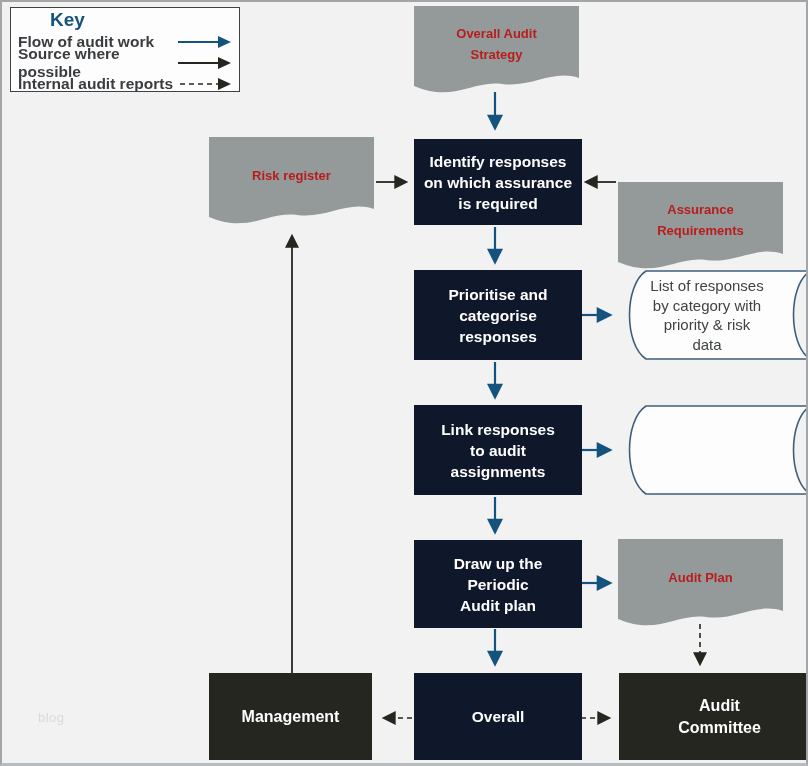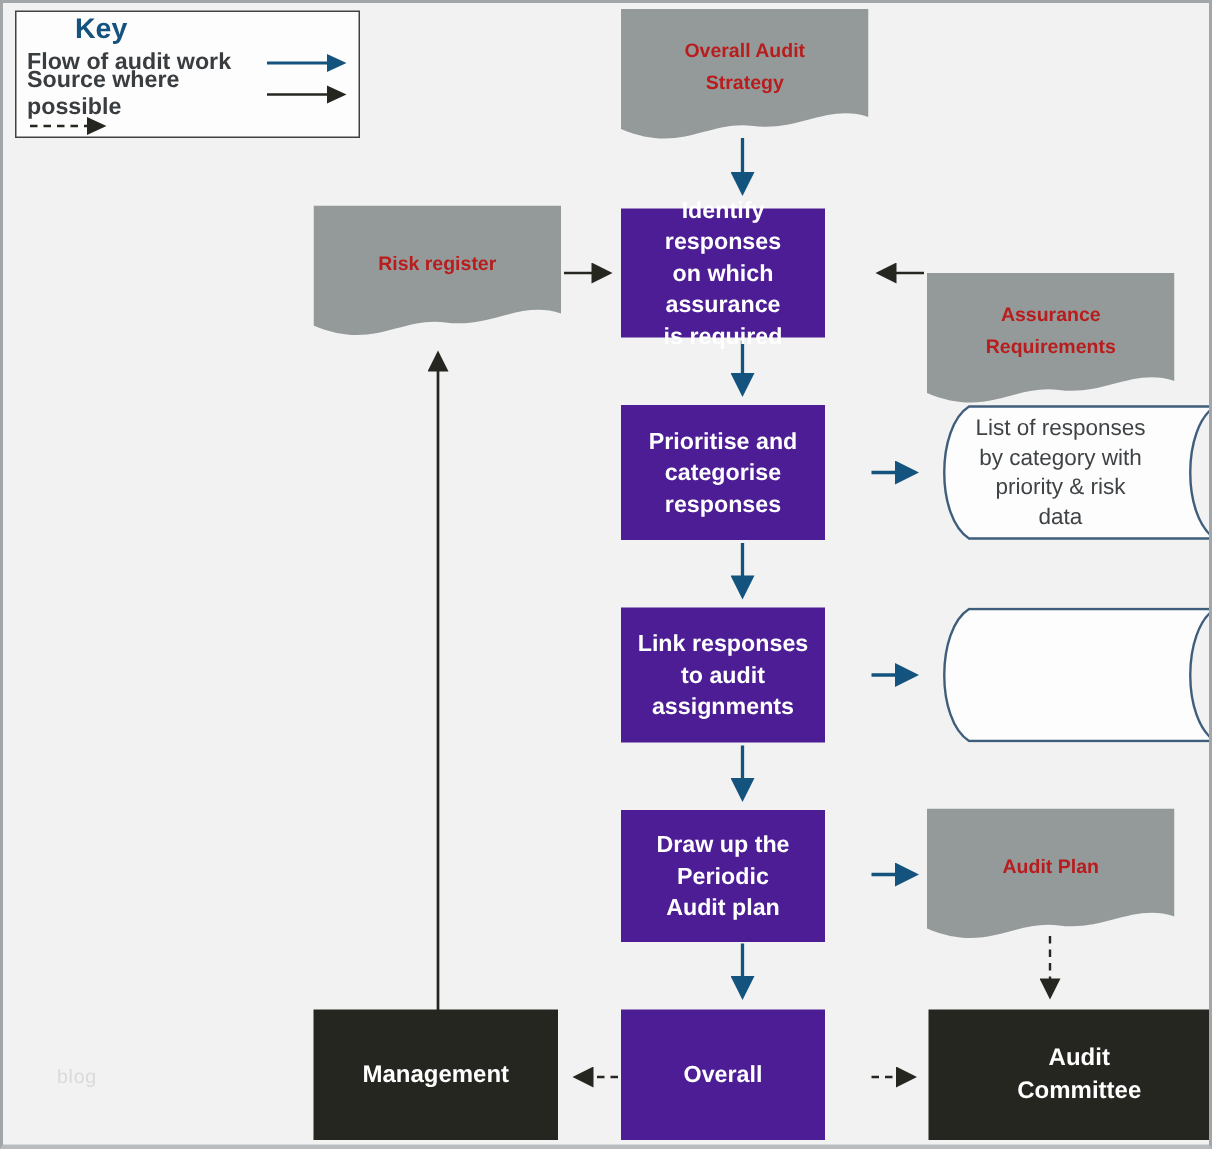--- a/index.html
+++ b/index.html
@@ -18,21 +18,21 @@
   .shape-svg{position:absolute;left:0;top:0;width:100%;height:100%;display:block;}
   .lbl{
     position:absolute;inset:0;
     display:flex;align-items:center;justify-content:center;
     text-align:center;white-space:pre-line;
   }
   
   .doc{width:165px;height:92px;}
   .doc .lbl{bottom:16px;color:#b91c1c;font-weight:bold;font-size:13px;line-height:21px;}
   
-  .proc{width:136px;background:#4c1d95;text-decoration:underline;}
+  .proc{width:168px;background:#0f172a;text-decoration:underline;}
   .proc .lbl{color:#ffffff;font-weight:bold;font-size:15.5px;line-height:21px;}
   
   .term{width:163px;height:87px;background:#24261f;}
   .term .lbl{color:#ffffff;font-weight:bold;font-size:16px;line-height:22px;}
   
   .stored{width:188px;height:90px;}
   .stored .lbl{left:26px;right:44px;color:#3f4345;font-size:15px;line-height:19.5px;font-weight:normal;}
   
   .key-box{
     position:absolute;left:8px;top:5px;width:230px;height:85px;
@@ -88,20 +88,21 @@
       </svg>
     </div>
     <div class="key-row">
       <span class="key-row-label">Source where possible</span>
       <svg class="key-arrow" viewBox="0 0 54 14">
         <line x1="0" y1="7" x2="40" y2="7" stroke="#24261f" stroke-width="1.8"></line>
         <path d="M40,1 L53,7 L40,13 Z" fill="#24261f"></path>
       </svg>
     </div>
     <div class="key-row">
+      <span class="key-row-label">Internal audit reports</span>
       <svg class="key-arrow" viewBox="0 0 54 14">
         <line x1="2" y1="7" x2="40" y2="7" stroke="#24261f" stroke-width="1.6" stroke-dasharray="5,4"></line>
         <path d="M40,1 L53,7 L40,13 Z" fill="#24261f"></path>
       </svg>
     </div>
   </div>
 
   <div class="node doc" style="left:412px;top:4px;">
     <svg class="shape-svg" viewBox="0 0 165 92" preserveAspectRatio="none">
       <path d="M0,0 H165 V72 C138,63 118,82 88,78 C58,74 40,97 0,80 Z" fill="#949a9a"></path>

